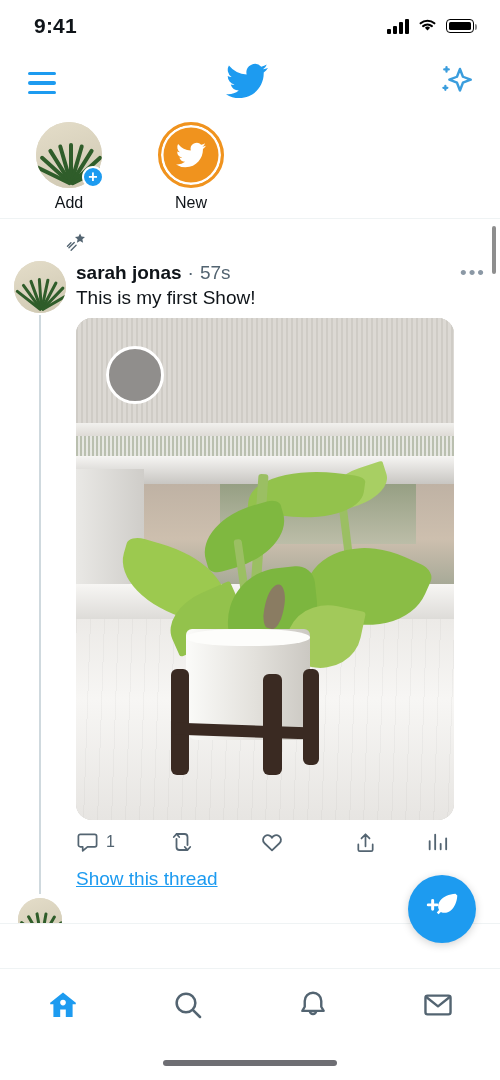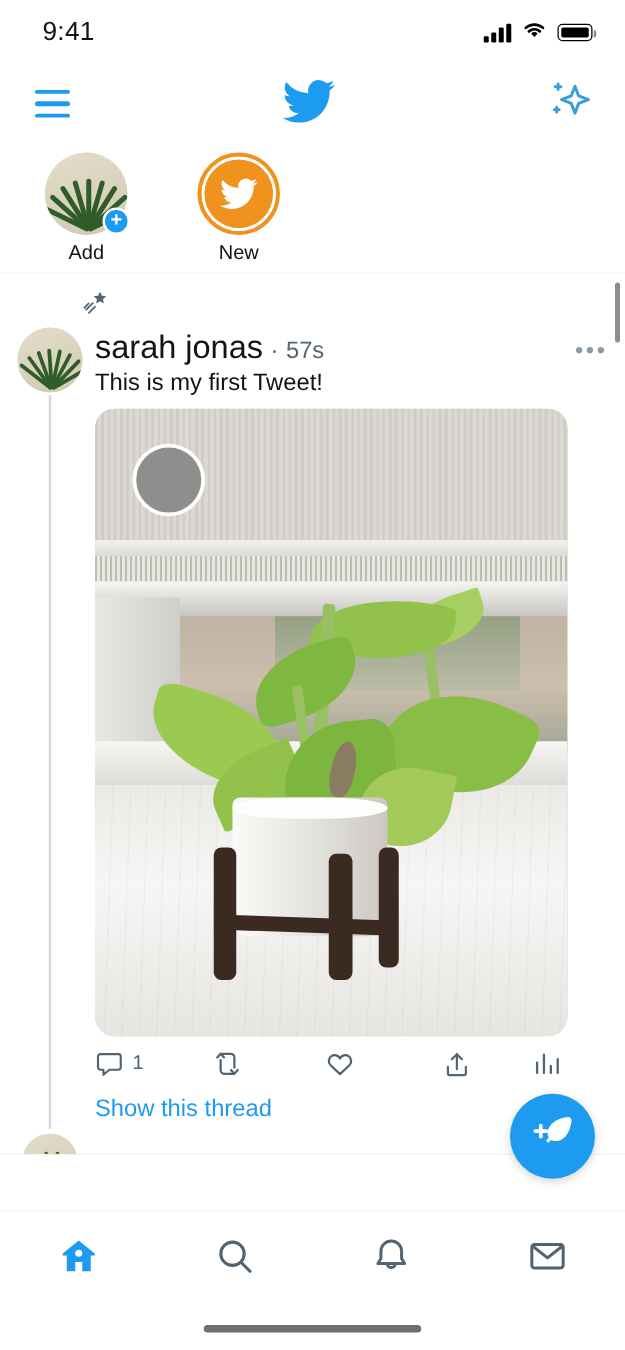--- a/index.html
+++ b/index.html
@@ -10,21 +10,21 @@
     color:#0f1419;
     overflow:hidden;
     position:relative;
   }
 
   
   .status-bar{
     height:52px; display:flex; align-items:center; justify-content:space-between;
     padding:0 26px 0 34px;
   }
-  .status-time{ font-size:21px; font-weight:400; letter-spacing:.2px; }
+  .status-time{ font-size:21px; font-weight:700; letter-spacing:.2px; }
   .status-right{ display:flex; align-items:center; gap:8px; }
   .signal{ display:flex; align-items:flex-end; gap:2.5px; height:15px; }
   .signal i{ display:block; width:3.6px; background:#000; border-radius:1px; }
   .signal i:nth-child(1){ height:5px; }
   .signal i:nth-child(2){ height:8px; }
   .signal i:nth-child(3){ height:11.5px; }
   .signal i:nth-child(4){ height:15px; }
   .battery{ width:28px; height:14px; border:1.6px solid #000; border-radius:4px; padding:1.6px; position:relative; }
   .battery::after{ content:""; position:absolute; right:-4px; top:4px; width:2.4px; height:6px; background:#000; border-radius:0 2px 2px 0; opacity:.45; }
   .battery b{ display:block; height:100%; width:100%; background:#000; border-radius:1.6px; }
@@ -72,21 +72,21 @@
 
   .tweet{ display:flex; padding:2px 14px 0 14px; position:relative; }
   .tweet-left{ width:52px; flex:0 0 52px; display:flex; flex-direction:column; align-items:center; position:relative; }
   .avatar{
     width:52px; height:52px; border-radius:50%; overflow:hidden; position:relative;
     background:#ded7c4; flex:0 0 52px;
   }
   .thread-line{ width:2px; flex:1; background:#cfd9de; margin-top:2px; }
   .tweet-body{ flex:1; padding-left:10px; padding-bottom:4px; min-width:0; }
   .tweet-head{ display:flex; align-items:baseline; gap:6px; }
-  .name{ font-size:26px; font-weight:400; color:#0f1419; white-space:nowrap; }
+  .name{ font-size:19px; font-weight:700; color:#0f1419; white-space:nowrap; }
   .handle{ font-size:19px; color:#536471; white-space:nowrap; }
   .dot-sep{ font-size:19px; color:#536471; }
   .time{ font-size:19px; color:#536471; }
   .more{ margin-left:auto; color:#8b98a5; font-size:19px; letter-spacing:2px; line-height:.6; padding-top:6px; cursor:pointer; }
   .tweet-text{ font-size:19px; line-height:25px; color:#0f1419; margin-top:1px; }
 
   
   .photo{
     margin-top:8px; width:378px; height:502px; border-radius:16px; overflow:hidden;
     position:relative; background:#cfcdc8;
@@ -149,21 +149,21 @@
   }
 
   
   .actions{ display:flex; align-items:center; margin-top:10px; width:372px; }
   .act{ display:flex; align-items:center; gap:7px; color:#536471; cursor:pointer; }
   .act-count{ font-size:16px; color:#536471; }
   .a1{ width:95px; }
   .a2{ width:90px; }
   .a3{ width:95px; }
   .a4{ width:72px; }
-  .show-thread{ font-size:19px; color:#1d9bf0; margin-top:14px; cursor:pointer; }
+  .show-thread{ font-size:19px; color:#1d9bf0; margin-top:14px; cursor:pointer;text-decoration:underline; }
 
   .thread-next{ display:flex; padding:4px 14px 0 14px; }
   .avatar-sm{ width:44px; height:44px; border-radius:50%; overflow:hidden; background:#ded7c4; margin-left:4px; position:relative; }
 
   
   .av-art{ position:absolute; inset:0; background:linear-gradient(160deg,#e4ddc9,#cfc8b2); }
   .av-art i{ position:absolute; left:50%; bottom:6%; width:6%; height:62%; background:#2f5d2a; border-radius:3px; transform-origin:bottom center; }
 
   
   .fab{
@@ -288,21 +288,21 @@
     </div>
 
     <div class="tweet-body">
       <div class="tweet-head">
         <span class="name">sarah jonas</span>
         <span class="dot-sep">·</span>
         <span class="time">57s</span>
         <span class="more">•••</span>
       </div>
 
-      <div class="tweet-text">This is my first Tweet!</div>
+      <div class="tweet-text">This is my first Show!</div>
 
       <div class="photo">
         <div class="ph-blind"></div>
         <div class="ph-blind-edge"></div>
         <div class="ph-screen"></div>
         <div class="ph-sill-top"></div>
         <div class="ph-glass"></div>
         <div class="ph-glass2"></div>
         <div class="ph-frame-l"></div>
         <div class="ph-frame-mid"></div>

